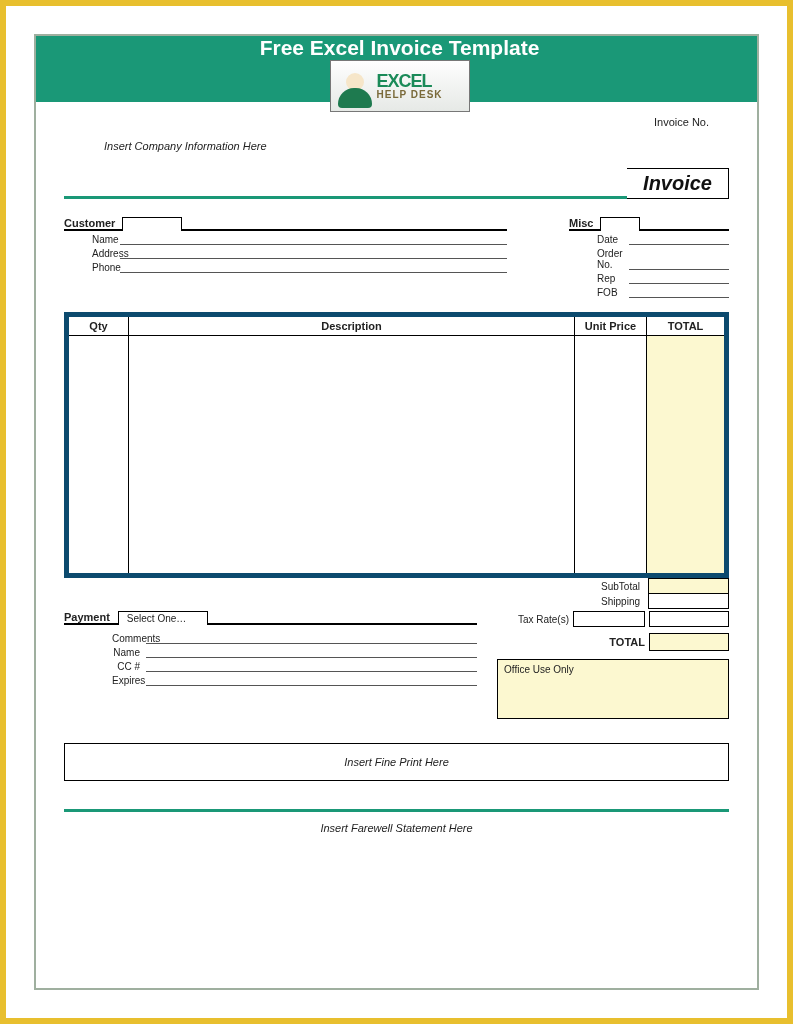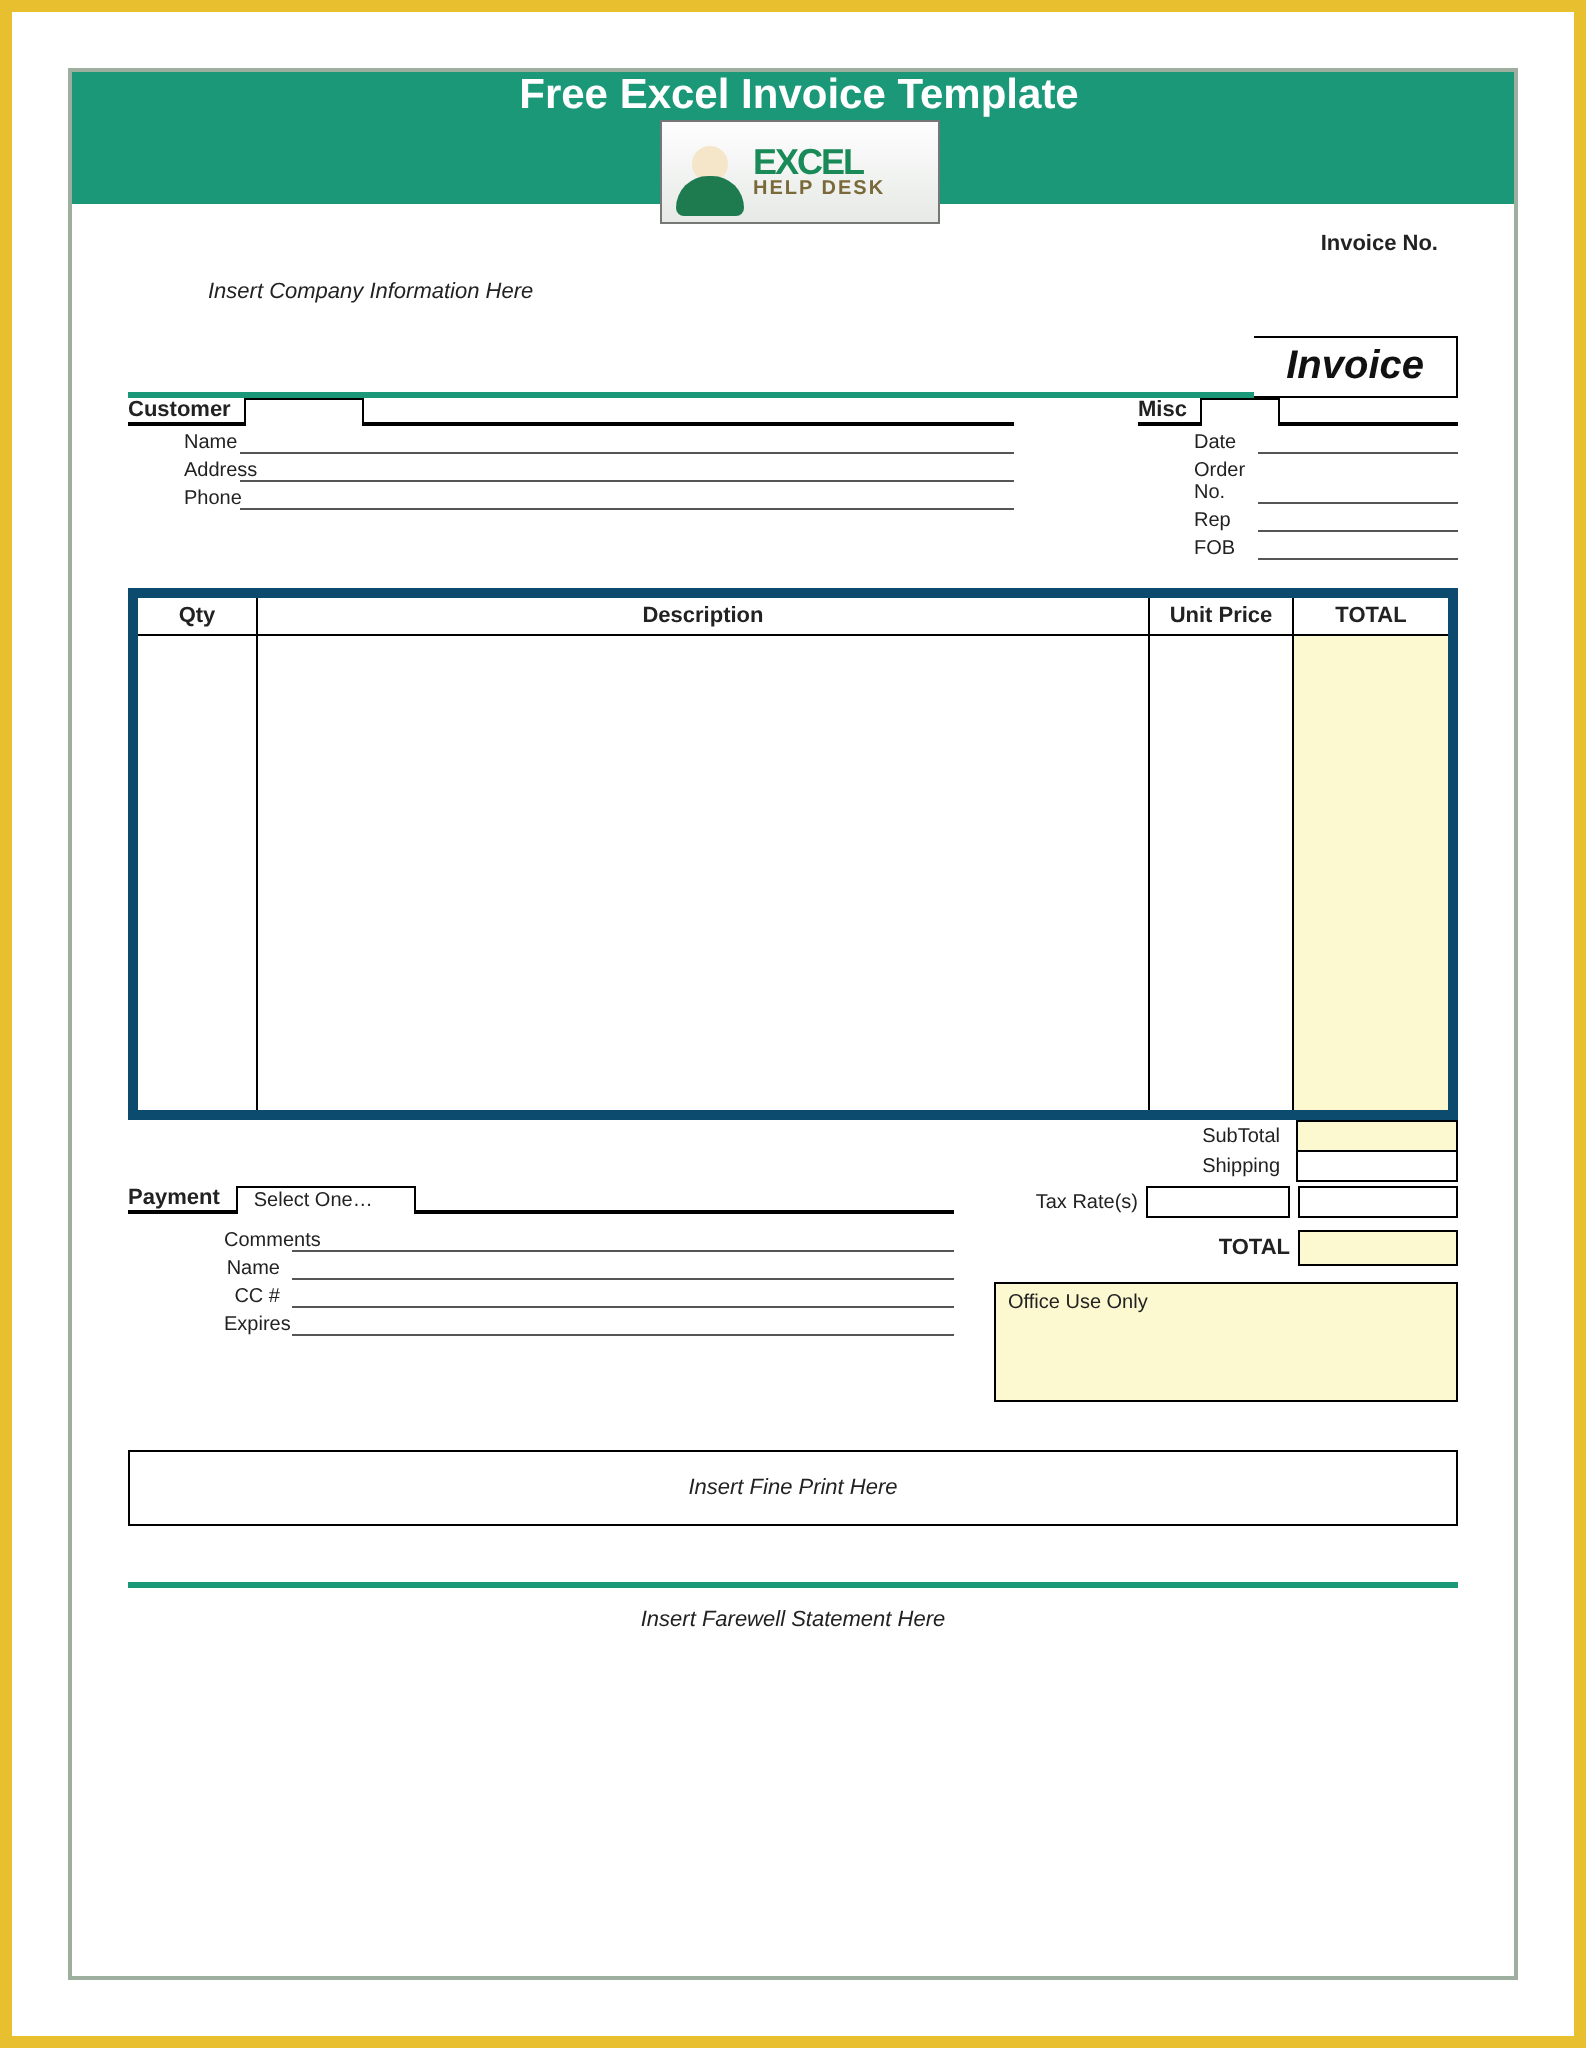--- a/index.html
+++ b/index.html
@@ -92,22 +92,22 @@
   }
   .company-insert {
     font-style: italic;
     font-size: 11px;
     margin-top: 24px;
     margin-left: 40px;
   }
   .invoice-no-area {
     text-align:left;
     font-size: 11px;
-    font-weight:bold;
-    margin-right: 10px;
+    font-weight:normal;
+    margin-right: 20px;
   }
 
   
   .heading-row {
     display:flex;
     align-items:flex-end;
     margin-top: 6px;
   }
   .heading-rule {
     flex:1;
@@ -123,20 +123,21 @@
     font-style:italic;
     color:#111;
     background:#fff;
     margin-left:-1px;
   }
 
   
   .section-row {
     display:flex;
     justify-content:space-between;
+    margin-top: 18px;
     gap: 62px;
   }
   .cust-block { flex:1; }
   .misc-block { width: 160px; }
   .section-head {
     display:flex;
     align-items:flex-end;
     margin-bottom:2px;
   }
   .section-head .lbl {

